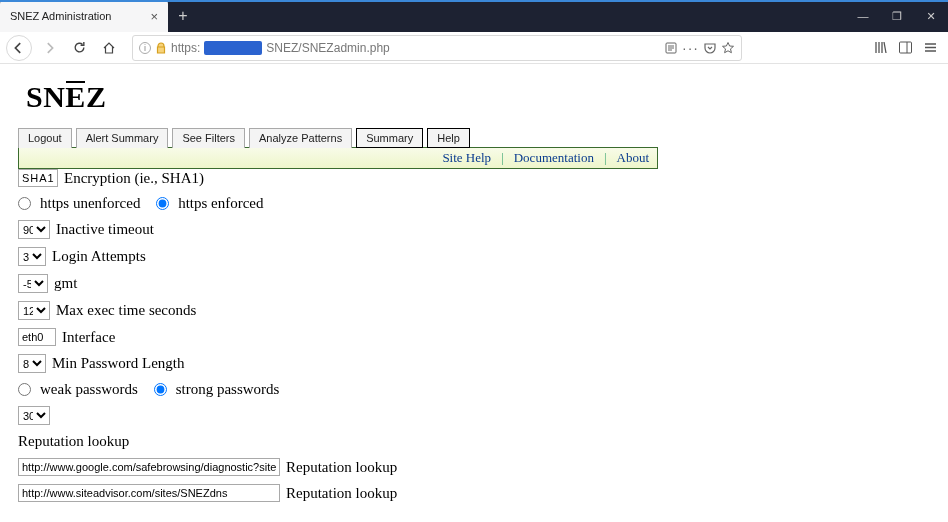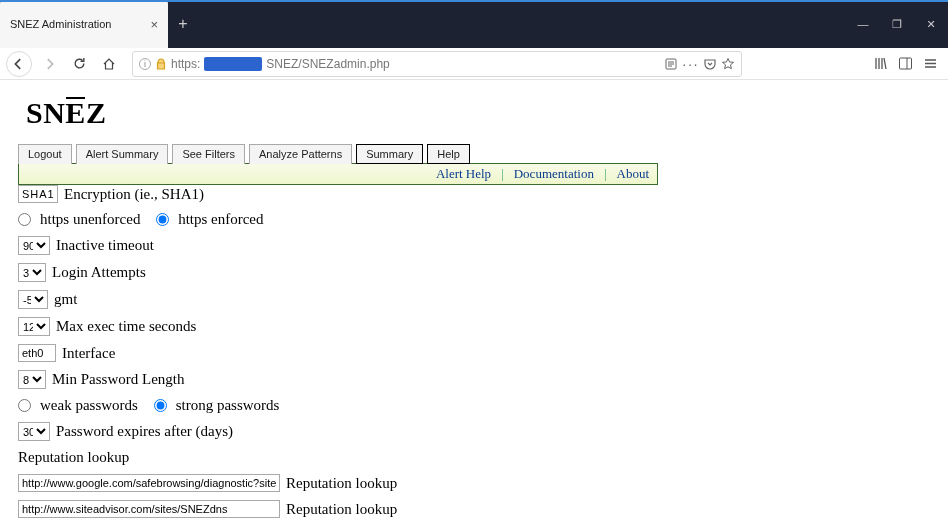--- a/index.html
+++ b/index.html
@@ -1,20 +1,20 @@
 <!DOCTYPE html>
 <html><head>
 <meta charset="utf-8">
 <style>
   * { box-sizing: border-box; }
   html, body { margin:0; padding:0; height:522px; width:948px; overflow:hidden; font-family:"Segoe UI",Arial,sans-serif; }
   body { background:#fff; }
 
   
-  .titlebar { display:flex; align-items:stretch; height:48px; background:#1d2232; color:#ddd; font-size:12px; }
+  .titlebar { display:flex; align-items:stretch; height:32px; background:#1d2232; color:#ddd; font-size:12px; }
   .titlebar .accent { position:absolute; top:0; left:0; right:0; height:2px; background:#3b88d8; }
   .tab { display:flex; align-items:center; gap:8px; background:#f6f6f7; color:#222; padding:0 10px; width:168px; border-top-left-radius:4px; border-top-right-radius:4px; font-size:11px; }
   .tab .close { color:#555; font-size:13px; line-height:1; }
   .newtab { width:30px; display:flex; align-items:center; justify-content:center; color:#ccc; font-size:16px; }
   .titlebar .spacer { flex:1; }
   .winbtn { width:34px; display:flex; align-items:center; justify-content:center; color:#ccc; font-size:11px; }
 
   .toolbar { display:flex; align-items:center; height:32px; padding:0 6px; gap:4px; border-bottom:1px solid #e3e3e3; background:#fff; }
   .tbtn { width:26px; height:26px; display:flex; align-items:center; justify-content:center; color:#444; font-size:13px; border-radius:3px; }
   .tbtn.dis { color:#bbb; }
@@ -143,21 +143,21 @@
 
   <div class="tabs-row">
     <div class="mtab">Logout</div>
     <div class="mtab">Alert Summary</div>
     <div class="mtab">See Filters</div>
     <div class="mtab">Analyze Patterns</div>
     <div class="mtab sel">Summary</div>
     <div class="mtab sel">Help</div>
   </div>
   <div class="subbar">
-    <a>Alert Help</a>
+    <a>Site Help</a>
       <span class="divider">|</span>
     <a>Documentation</a>
       <span class="divider">|</span>
     <a>About</a>
   </div>
 
   <div class="form-row" style="margin-top:0;">
     <input class="txt short" value="SHA1" style="">
     <label class="after">Encryption (ie., SHA1)</label>
   </div>
@@ -203,21 +203,20 @@
   <div class="form-row rgrp">
     <input type="radio" name="pw" style="">
     <span>weak passwords</span>
     &nbsp;
     <input type="radio" name="pw" checked="" style="">
     <span>strong passwords</span>
   </div>
 
   <div class="form-row">
     <select class="sel selw"><option>30</option></select>
-    <label class="after">Password expires after (days)</label>
   </div>
 
   <div class="form-row">
     <label class="after">Reputation lookup</label>
   </div>
   <div class="form-row">
     <input class="txt rep" value="http://www.google.com/safebrowsing/diagnostic?site=SNEZdns" style="">
     <label class="after">Reputation lookup</label>
   </div>
   <div class="form-row">

